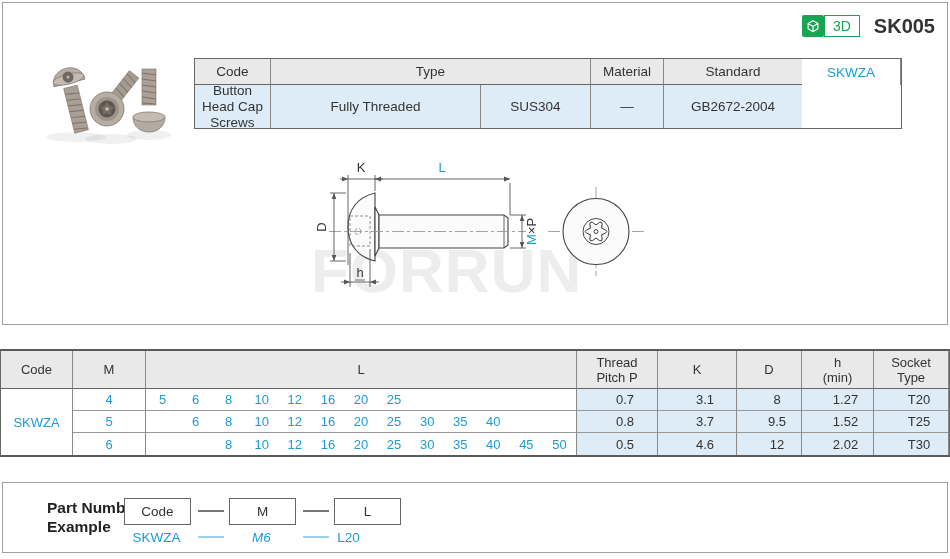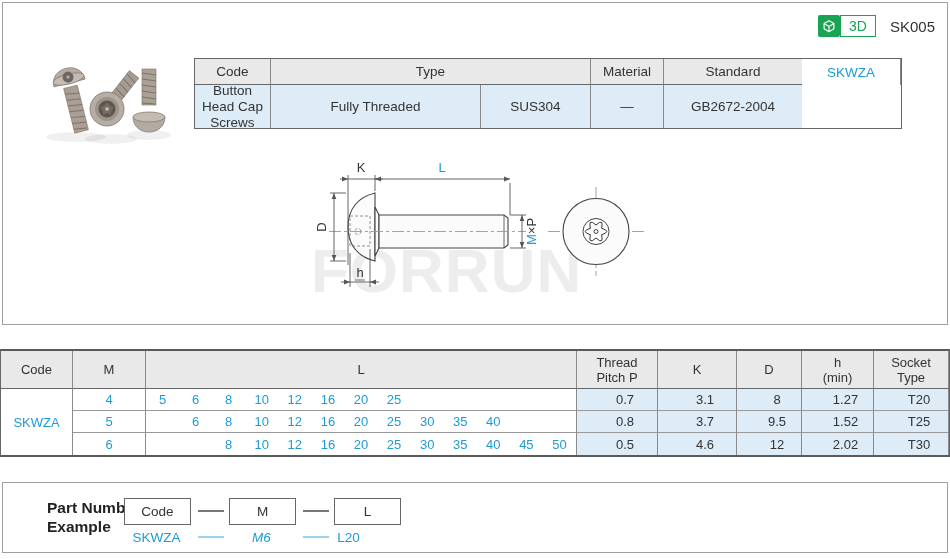--- a/index.html
+++ b/index.html
@@ -7,21 +7,21 @@
     position:relative; width:950px; height:559px; background:#fff;
     font-family:"Liberation Sans", sans-serif; color:#333; overflow:hidden;
   }
   
   .top-box { position:absolute; left:2px; top:2px; width:944px; height:321px;
              border:1px solid #9f9f9f; background:#fff; }
   .badge-row { position:absolute; top:12px; right:8px; height:22px; display:flex; align-items:center; }
   .badge-cube { width:22px; height:22px; background:#18a452; border-radius:2px; display:flex; align-items:center; justify-content:center; }
   .badge-3d-text { width:34px; height:20px; border:1px solid #18a452; background:#fff; color:#18a452;
                    font-size:14px; display:flex; align-items:center; justify-content:center; margin-right:14px; }
-  .page-code { font-size:15px; color:#333; padding-right:4px; }
+  .page-code { font-size:20px; color:#333; padding-right:4px;font-weight:bold; }
   
   .info-table { position:absolute; left:191px; top:55px; display:grid;
     grid-template-columns:76px 210px 110px 73px 138px 99px;
     grid-template-rows:26px 43px; border:1px solid #666; background:#fff; font-size:13.5px; }
   .it-cell { display:flex; align-items:center; justify-content:center; text-align:center;
              border-right:1px solid #888; }
   .it-h { background:#e9e9e9; border-bottom:1px solid #666; }
   .it-d { background:#ddecf7; }
   .no-r { border-right:none; }
   .blue { color:#1d9bd7; }

